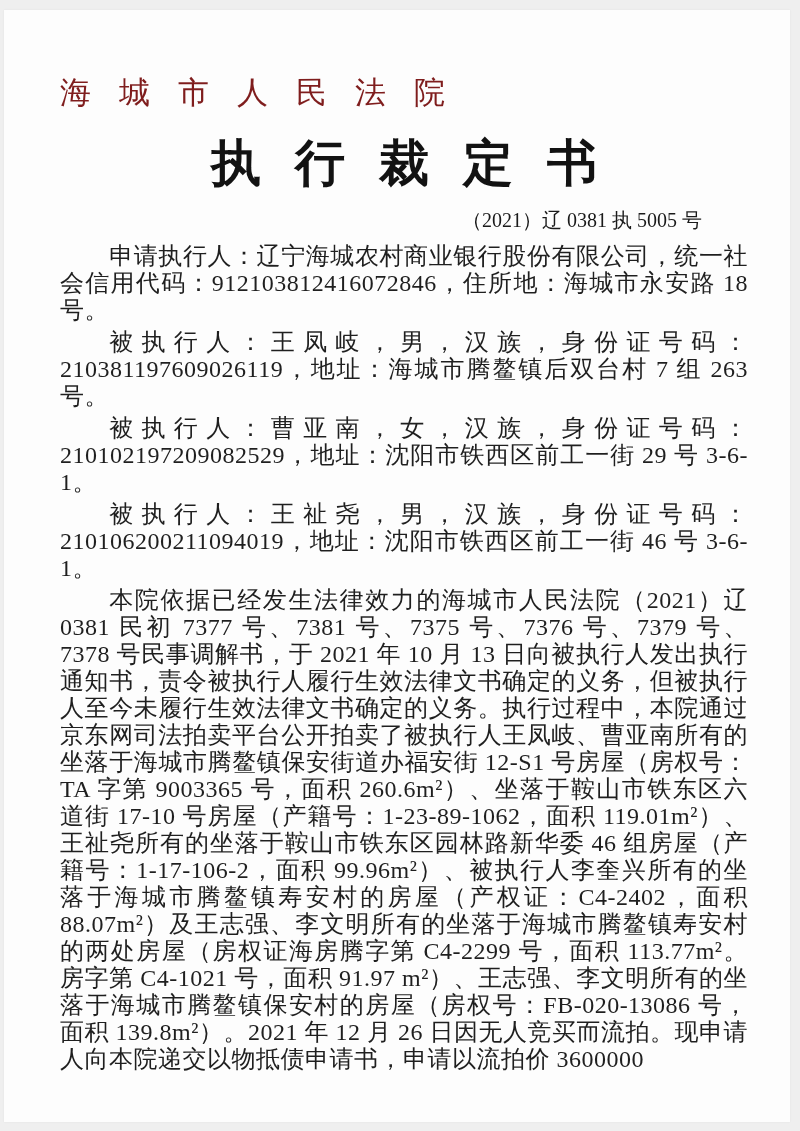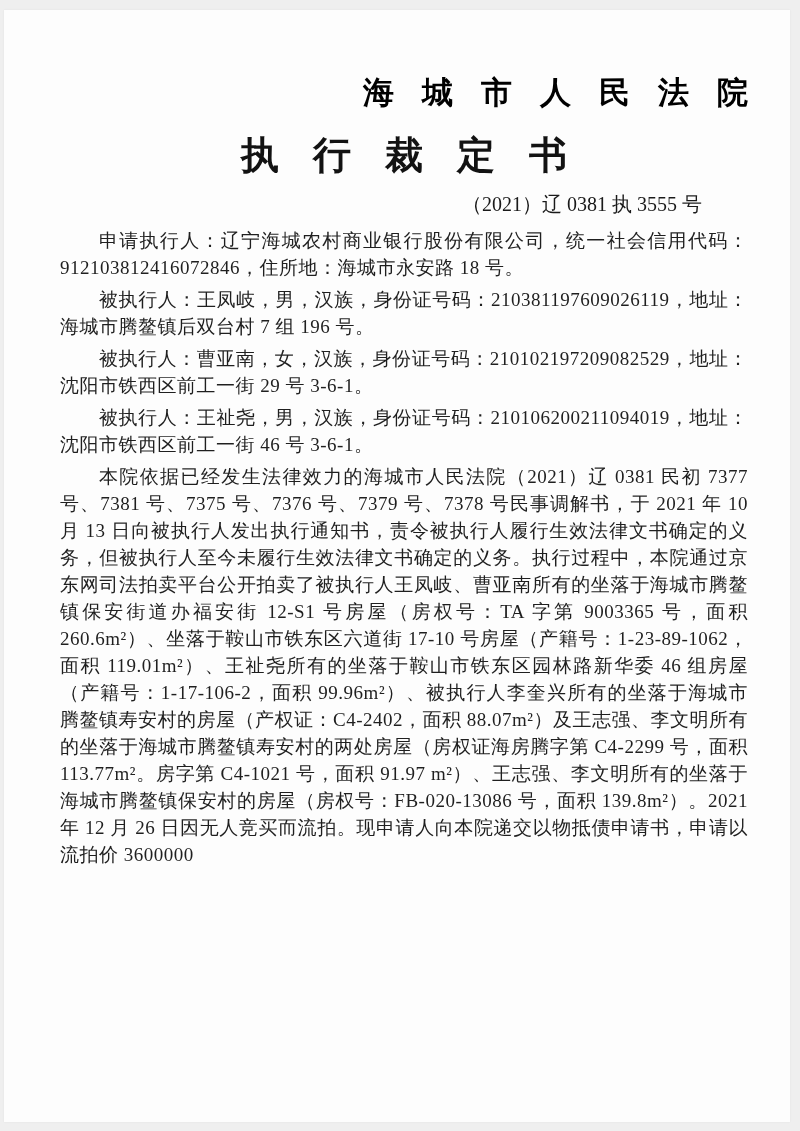--- a/index.html
+++ b/index.html
@@ -22,50 +22,50 @@
     width: 786px;
     height: 1112px;
     box-sizing: border-box;
     background: #fdfdfd;
     padding: 62px 42px 30px 56px;
     color: #1d1d1d;
     box-shadow: 0 0 2px rgba(0,0,0,0.06);
   }
   .court {
     margin: 0 0 16px 0;
-    text-align: right;
+    text-align: left;
     font-size: 31px;
-    font-weight: 700;
-    color: #000000;
+    font-weight: 400;
+    color: #7f1d1d;
   }
   .court span {
     letter-spacing: 28px;
     margin-right: -28px;
   }
   .doc-title {
     margin: 0 0 10px 0;
     text-align: center;
-    font-size: 38px;
+    font-size: 50px;
     font-weight: 700;
     color: #121212;
   }
   .doc-title span {
     letter-spacing: 34px;
     margin-right: -34px;
   }
   .caseno {
     margin: 0 0 9px 0;
     padding-right: 46px;
     text-align: right;
     font-size: 20px;
     color: #1a1a1a;
   }
   .body p {
     margin: 0 0 5px 0;
-    font-size: 19px;
+    font-size: 24px;
     line-height: 27px;
     text-indent: 2.05em;
     text-align: justify;
     color: #1f1f1f;
     letter-spacing: 0.5px;
   }
 </style>
 </head>
 <body>
 
@@ -73,24 +73,24 @@
   <div class="page">
 
     <h1 class="court">
       <span>海城市人民法院</span>
     </h1>
 
     <h2 class="doc-title">
       <span>执行裁定书</span>
     </h2>
 
-    <div class="caseno">（2021）辽 0381 执 3555 号</div>
+    <div class="caseno">（2021）辽 0381 执 5005 号</div>
 
     <div class="body">
       <p>申请执行人：辽宁海城农村商业银行股份有限公司，统一社会信用代码：912103812416072846，住所地：海城市永安路 18 号。</p>
-      <p>被执行人：王凤岐，男，汉族，身份证号码：210381197609026119，地址：海城市腾鳌镇后双台村 7 组 196 号。</p>
+      <p>被执行人：王凤岐，男，汉族，身份证号码：210381197609026119，地址：海城市腾鳌镇后双台村 7 组 263 号。</p>
       <p>被执行人：曹亚南，女，汉族，身份证号码：210102197209082529，地址：沈阳市铁西区前工一街 29 号 3-6-1。</p>
       <p>被执行人：王祉尧，男，汉族，身份证号码：210106200211094019，地址：沈阳市铁西区前工一街 46 号 3-6-1。</p>
       <p>本院依据已经发生法律效力的海城市人民法院（2021）辽 0381 民初 7377 号、7381 号、7375 号、7376 号、7379 号、7378 号民事调解书，于 2021 年 10 月 13 日向被执行人发出执行通知书，责令被执行人履行生效法律文书确定的义务，但被执行人至今未履行生效法律文书确定的义务。执行过程中，本院通过京东网司法拍卖平台公开拍卖了被执行人王凤岐、曹亚南所有的坐落于海城市腾鳌镇保安街道办福安街 12-S1 号房屋（房权号：TA 字第 9003365 号，面积 260.6m²）、坐落于鞍山市铁东区六道街 17-10 号房屋（产籍号：1-23-89-1062，面积 119.01m²）、王祉尧所有的坐落于鞍山市铁东区园林路新华委 46 组房屋（产籍号：1-17-106-2，面积 99.96m²）、被执行人李奎兴所有的坐落于海城市腾鳌镇寿安村的房屋（产权证：C4-2402，面积 88.07m²）及王志强、李文明所有的坐落于海城市腾鳌镇寿安村的两处房屋（房权证海房腾字第 C4-2299 号，面积 113.77m²。房字第 C4-1021 号，面积 91.97 m²）、王志强、李文明所有的坐落于海城市腾鳌镇保安村的房屋（房权号：FB-020-13086 号，面积 139.8m²）。2021 年 12 月 26 日因无人竞买而流拍。现申请人向本院递交以物抵债申请书，申请以流拍价 3600000</p>
     </div>
 
   </div>
 </div>
 
 </body></html>

